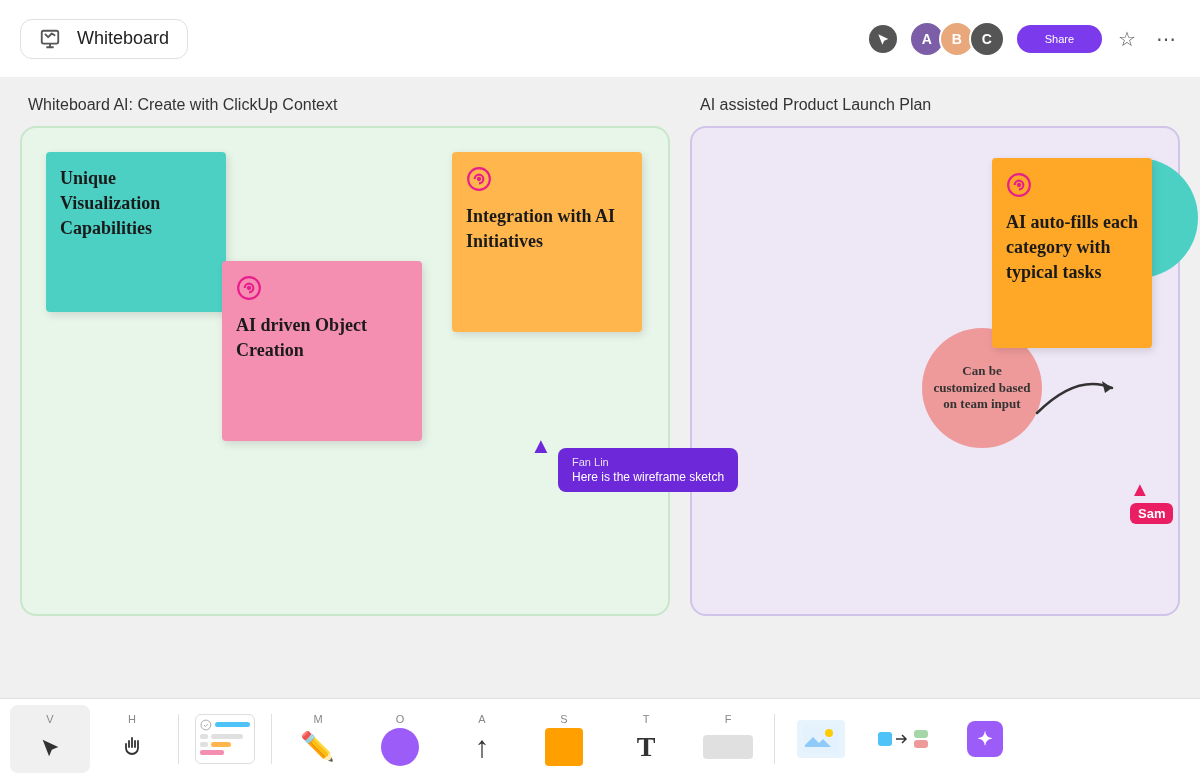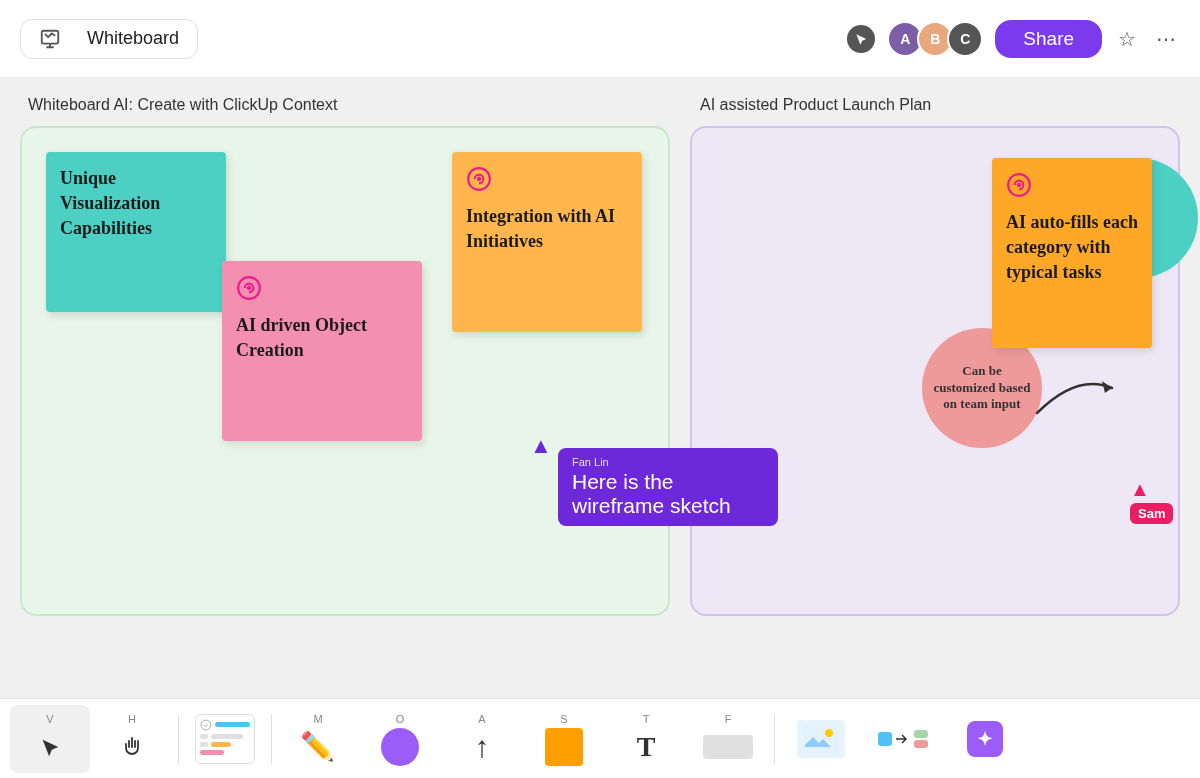--- a/index.html
+++ b/index.html
@@ -18,21 +18,21 @@
       align-items: center;
       justify-content: space-between;
       padding: 12px 20px;
       background: white;
       border-bottom: 1px solid #eee;
       height: 78px;
     }
     .logo-area {
       display: flex;
       align-items: center;
-      gap: 26px;
+      gap: 16px;
       background: white;
       border: 1.5px solid #e0e0e0;
       border-radius: 12px;
       padding: 8px 18px;
     }
     .logo-icon {
       width: 22px;
       height: 22px;
       color: #555;
     }
@@ -77,21 +77,21 @@
       justify-content: center;
       color: white;
       font-size: 12px;
     }
     .share-btn {
       background: #7c3aed;
       color: white;
       border: none;
       border-radius: 16px;
       padding: 8px 28px;
-      font-size: 19px;
+      font-size: 11px;
       font-weight: 500;
       cursor: pointer;
     }
     .star-btn, .dots-btn {
       background: none;
       border: none;
       cursor: pointer;
       font-size: 20px;
       color: #555;
       padding: 4px;
@@ -201,21 +201,21 @@
       border-radius: 8px;
       padding: 8px 14px;
       max-width: 220px;
     }
     .cursor-tooltip .tooltip-name {
       font-size: 11px;
       opacity: 0.85;
       margin-bottom: 2px;
     }
     .cursor-tooltip .tooltip-msg {
-      font-size: 21px;
+      font-size: 12px;
       font-weight: 500;
     }
     .cursor-pointer {
       position: absolute;
       font-size: 22px;
       color: #6d28d9;
     }
 
     
     .sam-cursor {

